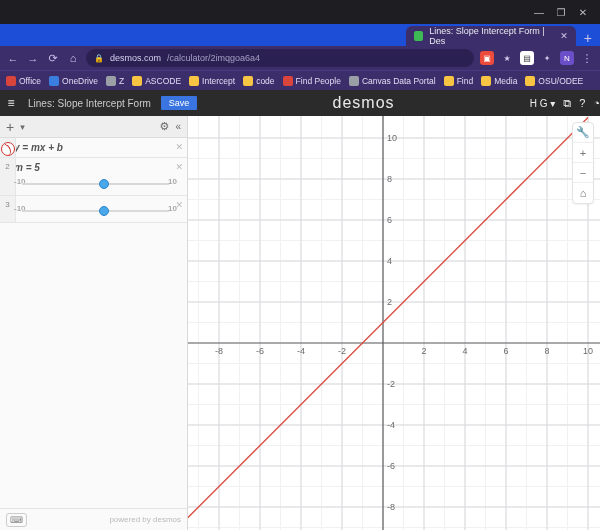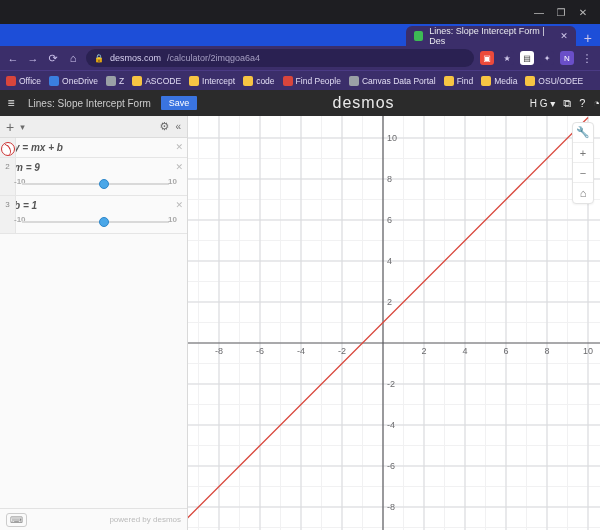--- a/index.html
+++ b/index.html
@@ -194,35 +194,34 @@
         <span class="desmos-logo"></span>
       </div>
       <span class="x">✕</span>
       <div class="content expr">y = mx + b</div>
     </div>
 
     <div class="row">
       <div class="idx">2</div>
       <span class="x">✕</span>
       <div class="content">
-        <div class="expr">m = 9</div>
+        <div class="expr">m = 5</div>
         <div class="slider">
           <span class="lo">-10</span>
           <div class="track"></div>
           <div class="knob" id="knob-m" style="left: calc(55% - 5px);"></div>
           <span class="hi">10</span>
         </div>
       </div>
     </div>
 
     <div class="row">
       <div class="idx">3</div>
       <span class="x">✕</span>
       <div class="content">
-        <div class="expr">b = 1</div>
         <div class="slider">
           <span class="lo">-10</span>
           <div class="track"></div>
           <div class="knob" id="knob-b" style="left: calc(55% - 5px);"></div>
           <span class="hi">10</span>
         </div>
       </div>
     </div>
 
     <div class="panel-footer">

